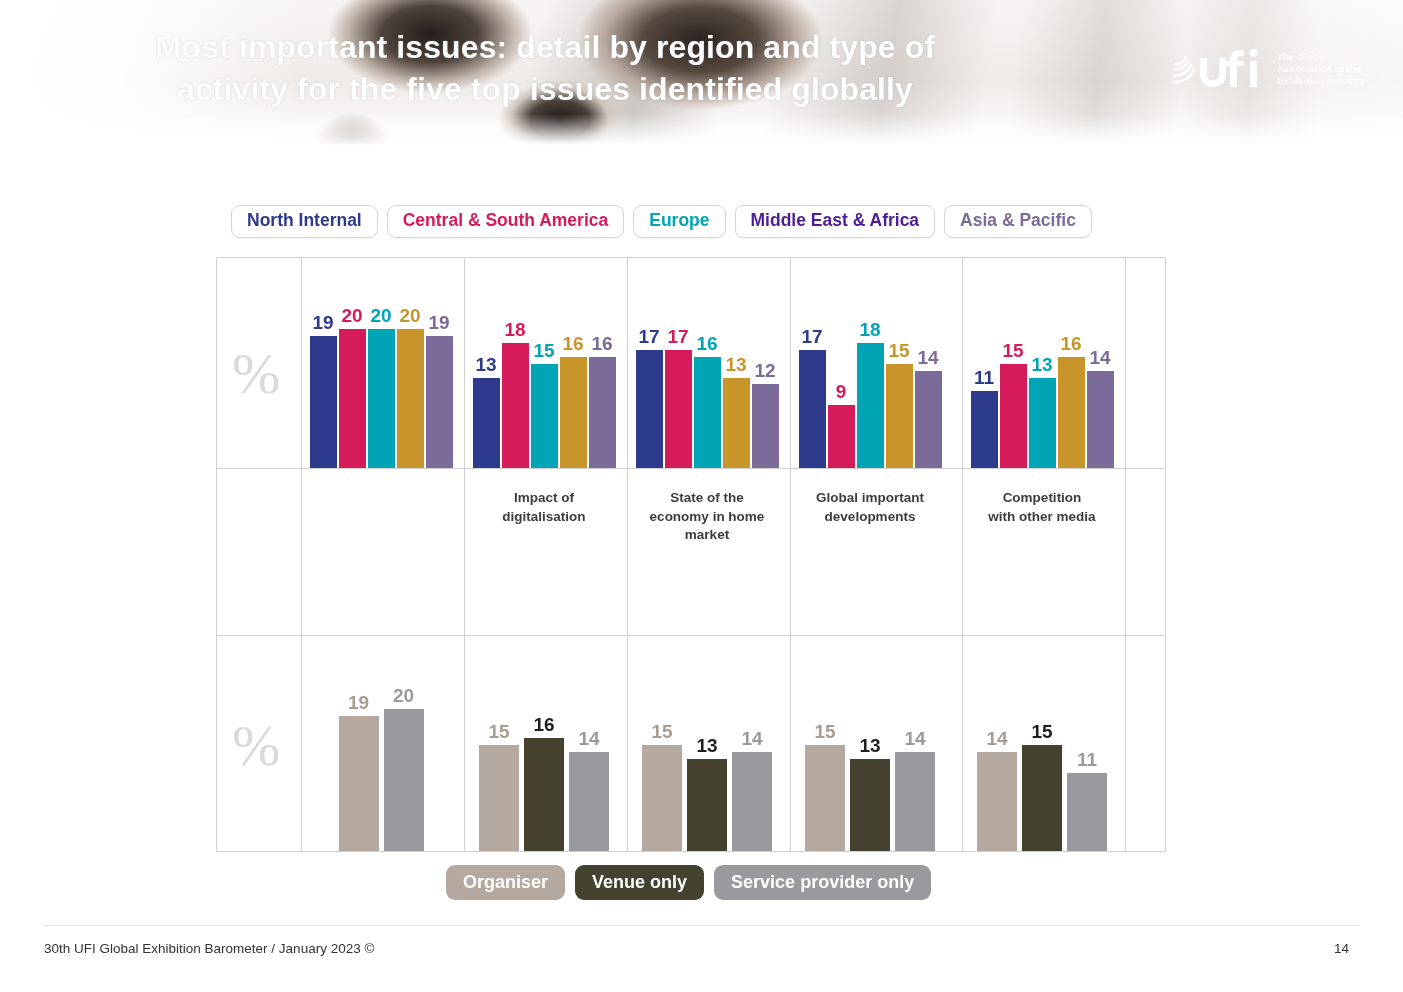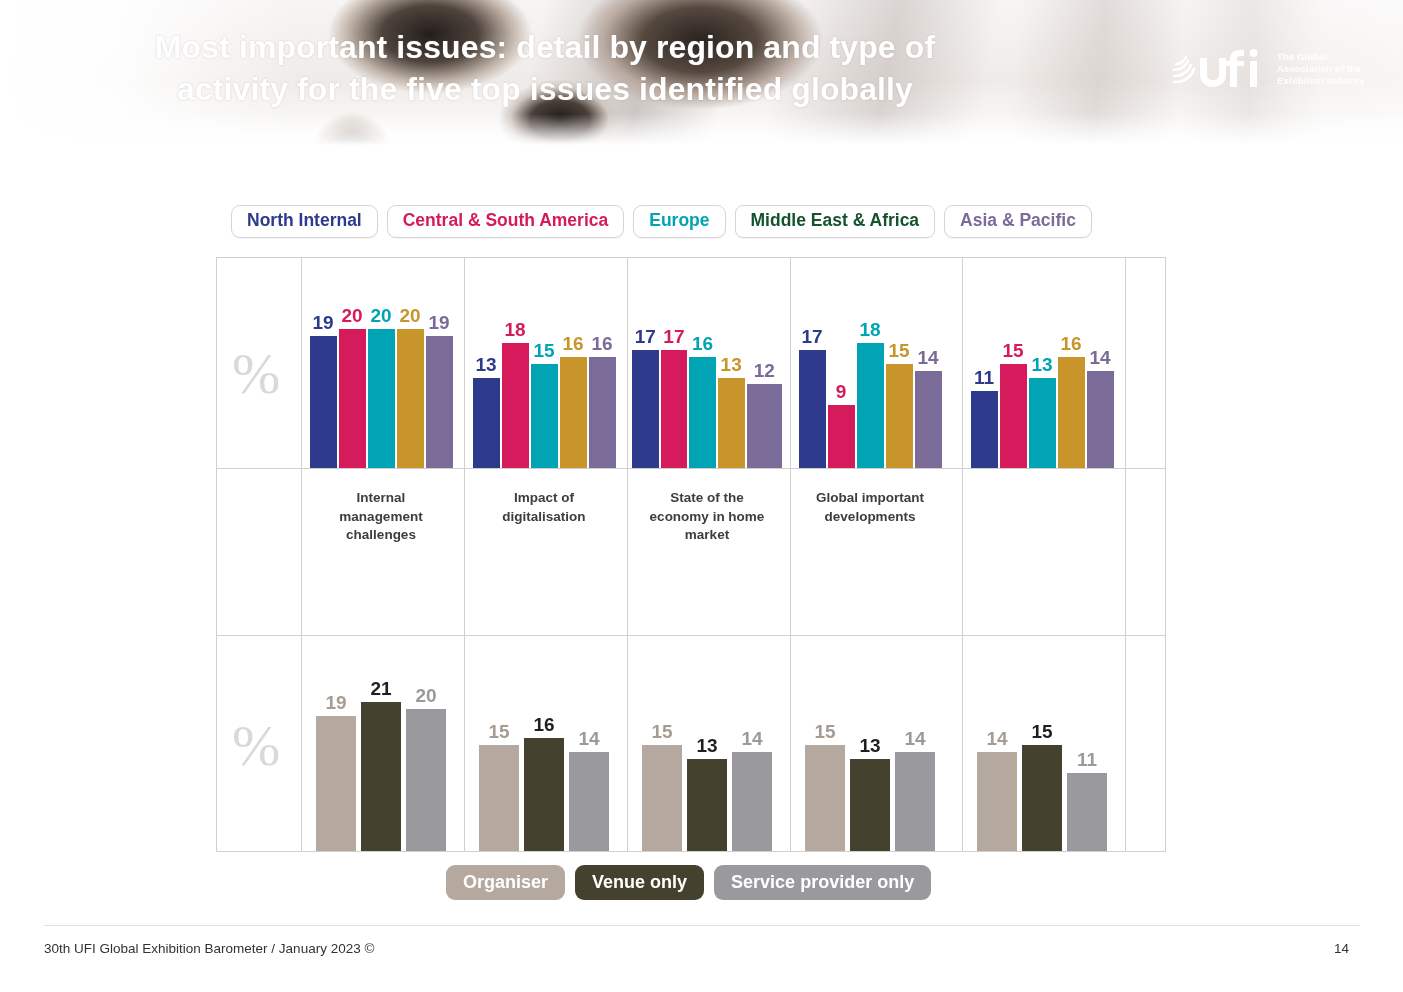--- a/index.html
+++ b/index.html
@@ -247,21 +247,21 @@
 <div class="region-legend">
   <div class="pill" style="color: rgb(46, 58, 140);">
     <span>North Internal</span>
   </div>
   <div class="pill" style="color: rgb(213, 27, 92);">
     <span>Central &amp; South America</span>
   </div>
   <div class="pill" style="color: rgb(0, 164, 180);">
     <span>Europe</span>
   </div>
-  <div class="pill" style="color: #14532d; border-radius: 8px;">
+  <div class="pill" style="color: #4c1d95; border-radius: 8px;">
     <span>Middle East &amp; Africa</span>
   </div>
   <div class="pill" style="color: rgb(123, 107, 153);">
     <span>Asia &amp; Pacific</span>
   </div>
 </div>
 
 <div class="chart-frame" id="top-frame">
     <div class="vline" style="left: 84px;"></div>
     <div class="vline" style="left: 247px;"></div>
@@ -323,21 +323,21 @@
         <div class="bar" style="background: rgb(213, 27, 92); height: 118px;"></div>
       </div>
       <div class="bar-wrap" style="width: 27px;">
         <div class="bar-value" style="color: rgb(0, 164, 180);">16</div>
         <div class="bar" style="background: rgb(0, 164, 180); height: 111px;"></div>
       </div>
       <div class="bar-wrap" style="width: 27px;">
         <div class="bar-value" style="color: rgb(200, 149, 43);">13</div>
         <div class="bar" style="background: rgb(200, 149, 43); height: 90px;"></div>
       </div>
-      <div class="bar-wrap" style="width: 36px;">
+      <div class="bar-wrap" style="width: 27px;">
         <div class="bar-value" style="color: rgb(123, 107, 153);">12</div>
         <div class="bar" style="background: rgb(123, 107, 153); height: 84px;"></div>
       </div>
     </div>
     <div class="group" style="left: 578px; width: 150px; height: 167px; gap: 2px;">
       <div class="bar-wrap" style="width: 27px;">
         <div class="bar-value" style="color: rgb(46, 58, 140);">17</div>
         <div class="bar" style="background: rgb(46, 58, 140); height: 118px;"></div>
       </div>
       <div class="bar-wrap" style="width: 27px;">
@@ -382,49 +382,44 @@
   </div>
 <div class="pct-mark" id="pct-top">%</div>
 
 <div class="chart-frame" id="label-frame">
     <div class="vline" style="left: 84px;"></div>
     <div class="vline" style="left: 247px;"></div>
     <div class="vline" style="left: 410px;"></div>
     <div class="vline" style="left: 573px;"></div>
     <div class="vline" style="left: 745px;"></div>
     <div class="vline" style="left: 908px;"></div>
-    <div class="cat-label" style="left: 89px; width: 150px;">Internal
-management
-challenges</div>
     <div class="cat-label" style="left: 252px; width: 150px;">Impact of
 digitalisation</div>
     <div class="cat-label" style="left: 415px; width: 150px;">State of the
 economy in home
 market</div>
     <div class="cat-label" style="left: 578px; width: 150px;">Global important
 developments</div>
+    <div class="cat-label" style="left: 750px; width: 150px;">Competition
+with other media</div>
   </div>
 
 <div class="chart-frame" id="bottom-frame">
     <div class="vline" style="left: 84px;"></div>
     <div class="vline" style="left: 247px;"></div>
     <div class="vline" style="left: 410px;"></div>
     <div class="vline" style="left: 573px;"></div>
     <div class="vline" style="left: 745px;"></div>
     <div class="vline" style="left: 908px;"></div>
     <div class="group" style="left: 89px; width: 150px; height: 170px; gap: 5px;">
       <div class="bar-wrap" style="width: 40px;">
         <div class="bar-value" style="color: rgb(167, 156, 146);">19</div>
         <div class="bar" style="background: rgb(181, 169, 159); height: 135px;"></div>
       </div>
       <div class="bar-wrap" style="width: 40px;">
-        <div class="bar-value" style="color: rgb(31, 31, 31);">21</div>
-        <div class="bar" style="background: rgb(69, 65, 47); height: 149px;"></div>
-      </div>
-      <div class="bar-wrap" style="width: 40px;">
         <div class="bar-value" style="color: rgb(154, 154, 158);">20</div>
         <div class="bar" style="background: rgb(154, 154, 158); height: 142px;"></div>
       </div>
     </div>
     <div class="group" style="left: 252px; width: 150px; height: 170px; gap: 5px;">
       <div class="bar-wrap" style="width: 40px;">
         <div class="bar-value" style="color: rgb(167, 156, 146);">15</div>
         <div class="bar" style="background: rgb(181, 169, 159); height: 106px;"></div>
       </div>
       <div class="bar-wrap" style="width: 40px;">

